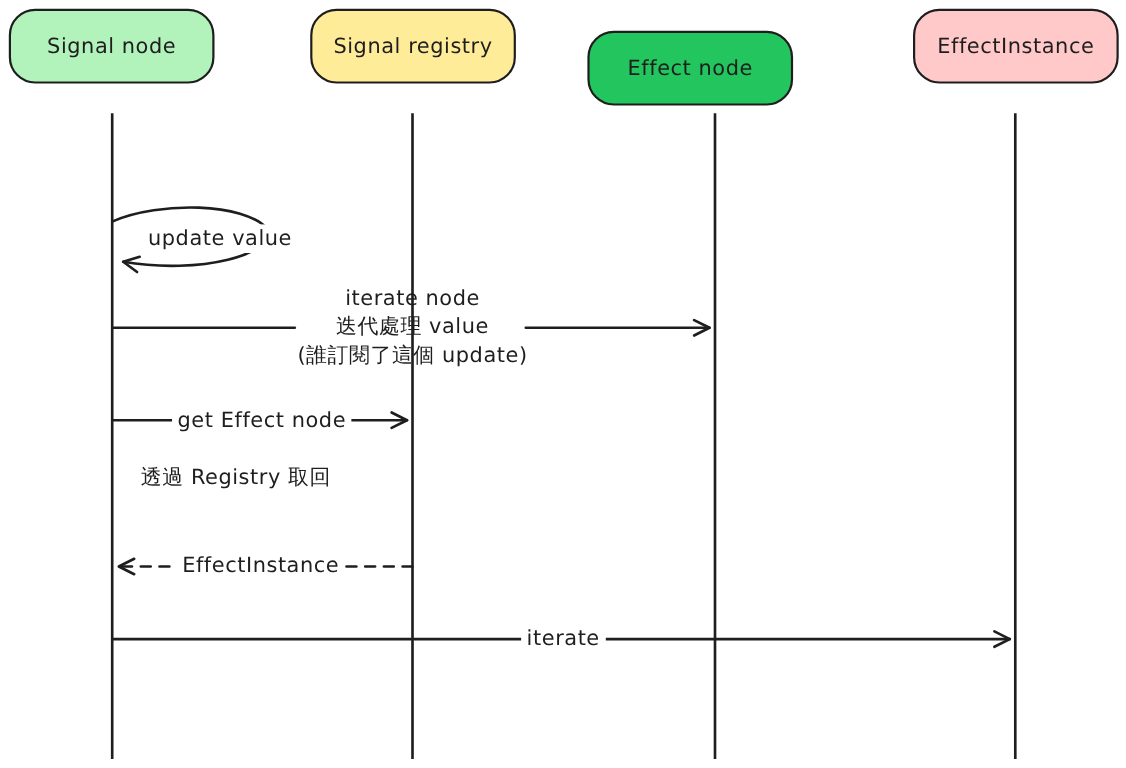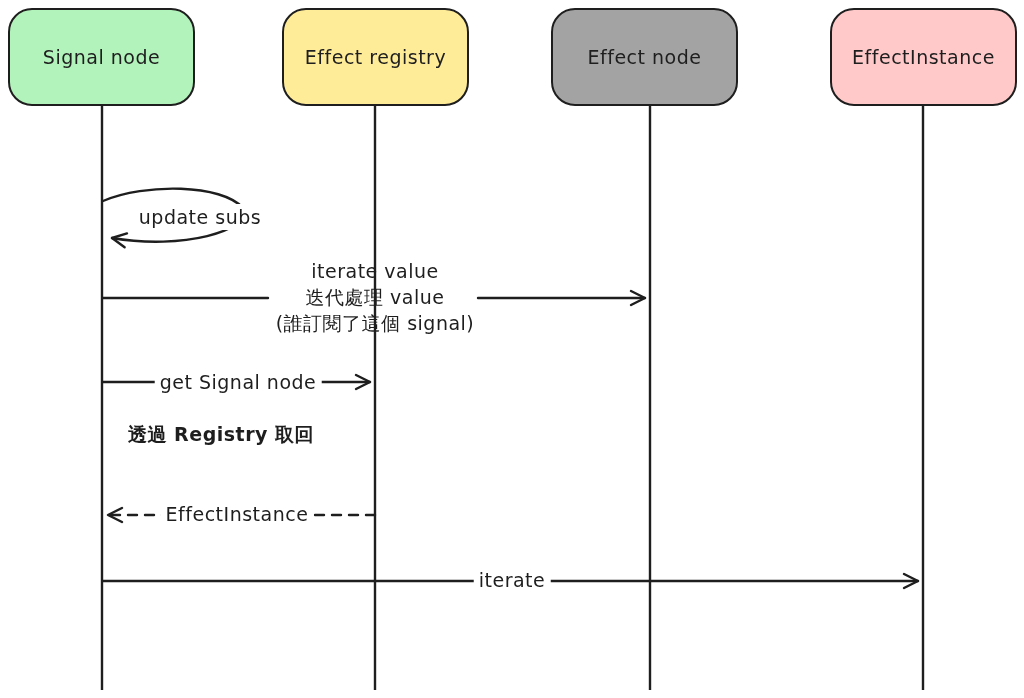--- a/index.html
+++ b/index.html
@@ -20,21 +20,21 @@
     position: absolute;
     left: 0;
     top: 0;
     width: 1024px;
     height: 698px;
   }
   .participant {
     position: absolute;
     top: 8px;
     width: 187px;
-    height: 98px;
+    height: 68px;
     border: 2.5px solid #1e1e1e;
     border-radius: 24px;
     box-sizing: border-box;
     display: flex;
     align-items: center;
     justify-content: center;
   }
   .participant .p-label {
     font-size: 19px;
     letter-spacing: 0.5px;
@@ -56,21 +56,20 @@
     text-align: center;
     background: transparent;
   }
   .note-block {
     position: absolute;
     font-size: 19px;
     letter-spacing: 0.5px;
     line-height: 26px;
     white-space: nowrap;
     text-align: center;
-    font-weight: bold;
   }
 </style>
 </head>
 <body>
 
 <div class="canvas">
 
   <svg class="lines-svg" viewBox="0 0 1024 698" xmlns="http://www.w3.org/2000/svg">
     <defs>
       <marker id="arrowhead" viewBox="0 0 20 20" refX="17" refY="10" markerWidth="20" markerHeight="20" markerUnits="userSpaceOnUse" orient="auto">
@@ -92,38 +91,38 @@
     <line x1="102" y1="103" x2="102" y2="690" stroke="#1e1e1e" stroke-width="2.4"></line>
     <line x1="375" y1="103" x2="375" y2="690" stroke="#1e1e1e" stroke-width="2.4"></line>
     <line x1="650" y1="103" x2="650" y2="690" stroke="#1e1e1e" stroke-width="2.4"></line>
     <line x1="923" y1="103" x2="923" y2="690" stroke="#1e1e1e" stroke-width="2.4"></line>
   </svg>
 
   <div class="participant" style="left: 8px; background-color: rgb(178, 242, 187);">
     <span class="p-label">Signal node</span>
   </div>
   <div class="participant" style="left: 282px; background-color: rgb(255, 236, 153);">
-    <span class="p-label">Effect registry</span>
+    <span class="p-label">Signal registry</span>
   </div>
-  <div class="participant" style="left: 551px; background-color: #a3a3a3;">
+  <div class="participant" style="left: 534px; background-color: #22c55e; margin-top: 20px;">
     <span class="p-label">Effect node</span>
   </div>
   <div class="participant" style="left: 830px; background-color: rgb(255, 201, 201);">
     <span class="p-label">EffectInstance</span>
   </div>
 
-  <div class="msg-label on-line" style="left:200px; top:217px">update subs</div>
+  <div class="msg-label on-line" style="left:200px; top:217px">update value</div>
 
   <div class="msg-label centered-block" style="left:375px; top:297px">
-    <div>iterate value</div>
+    <div>iterate node</div>
     <div>迭代處理 value</div>
-    <div>(誰訂閱了這個 signal)</div>
+    <div>(誰訂閱了這個 update)</div>
   </div>
 
-  <div class="msg-label on-line" style="left:238px; top:382px">get Signal node</div>
+  <div class="msg-label on-line" style="left:238px; top:382px">get Effect node</div>
 
   <div class="note-block" style="left:128px; top:421px">
     <div>透過 Registry 取回</div>
   </div>
 
   <div class="msg-label on-line" style="left:237px; top:514px">EffectInstance</div>
 
   <div class="msg-label on-line" style="left:512px; top:580px">iterate</div>
 
 </div>

